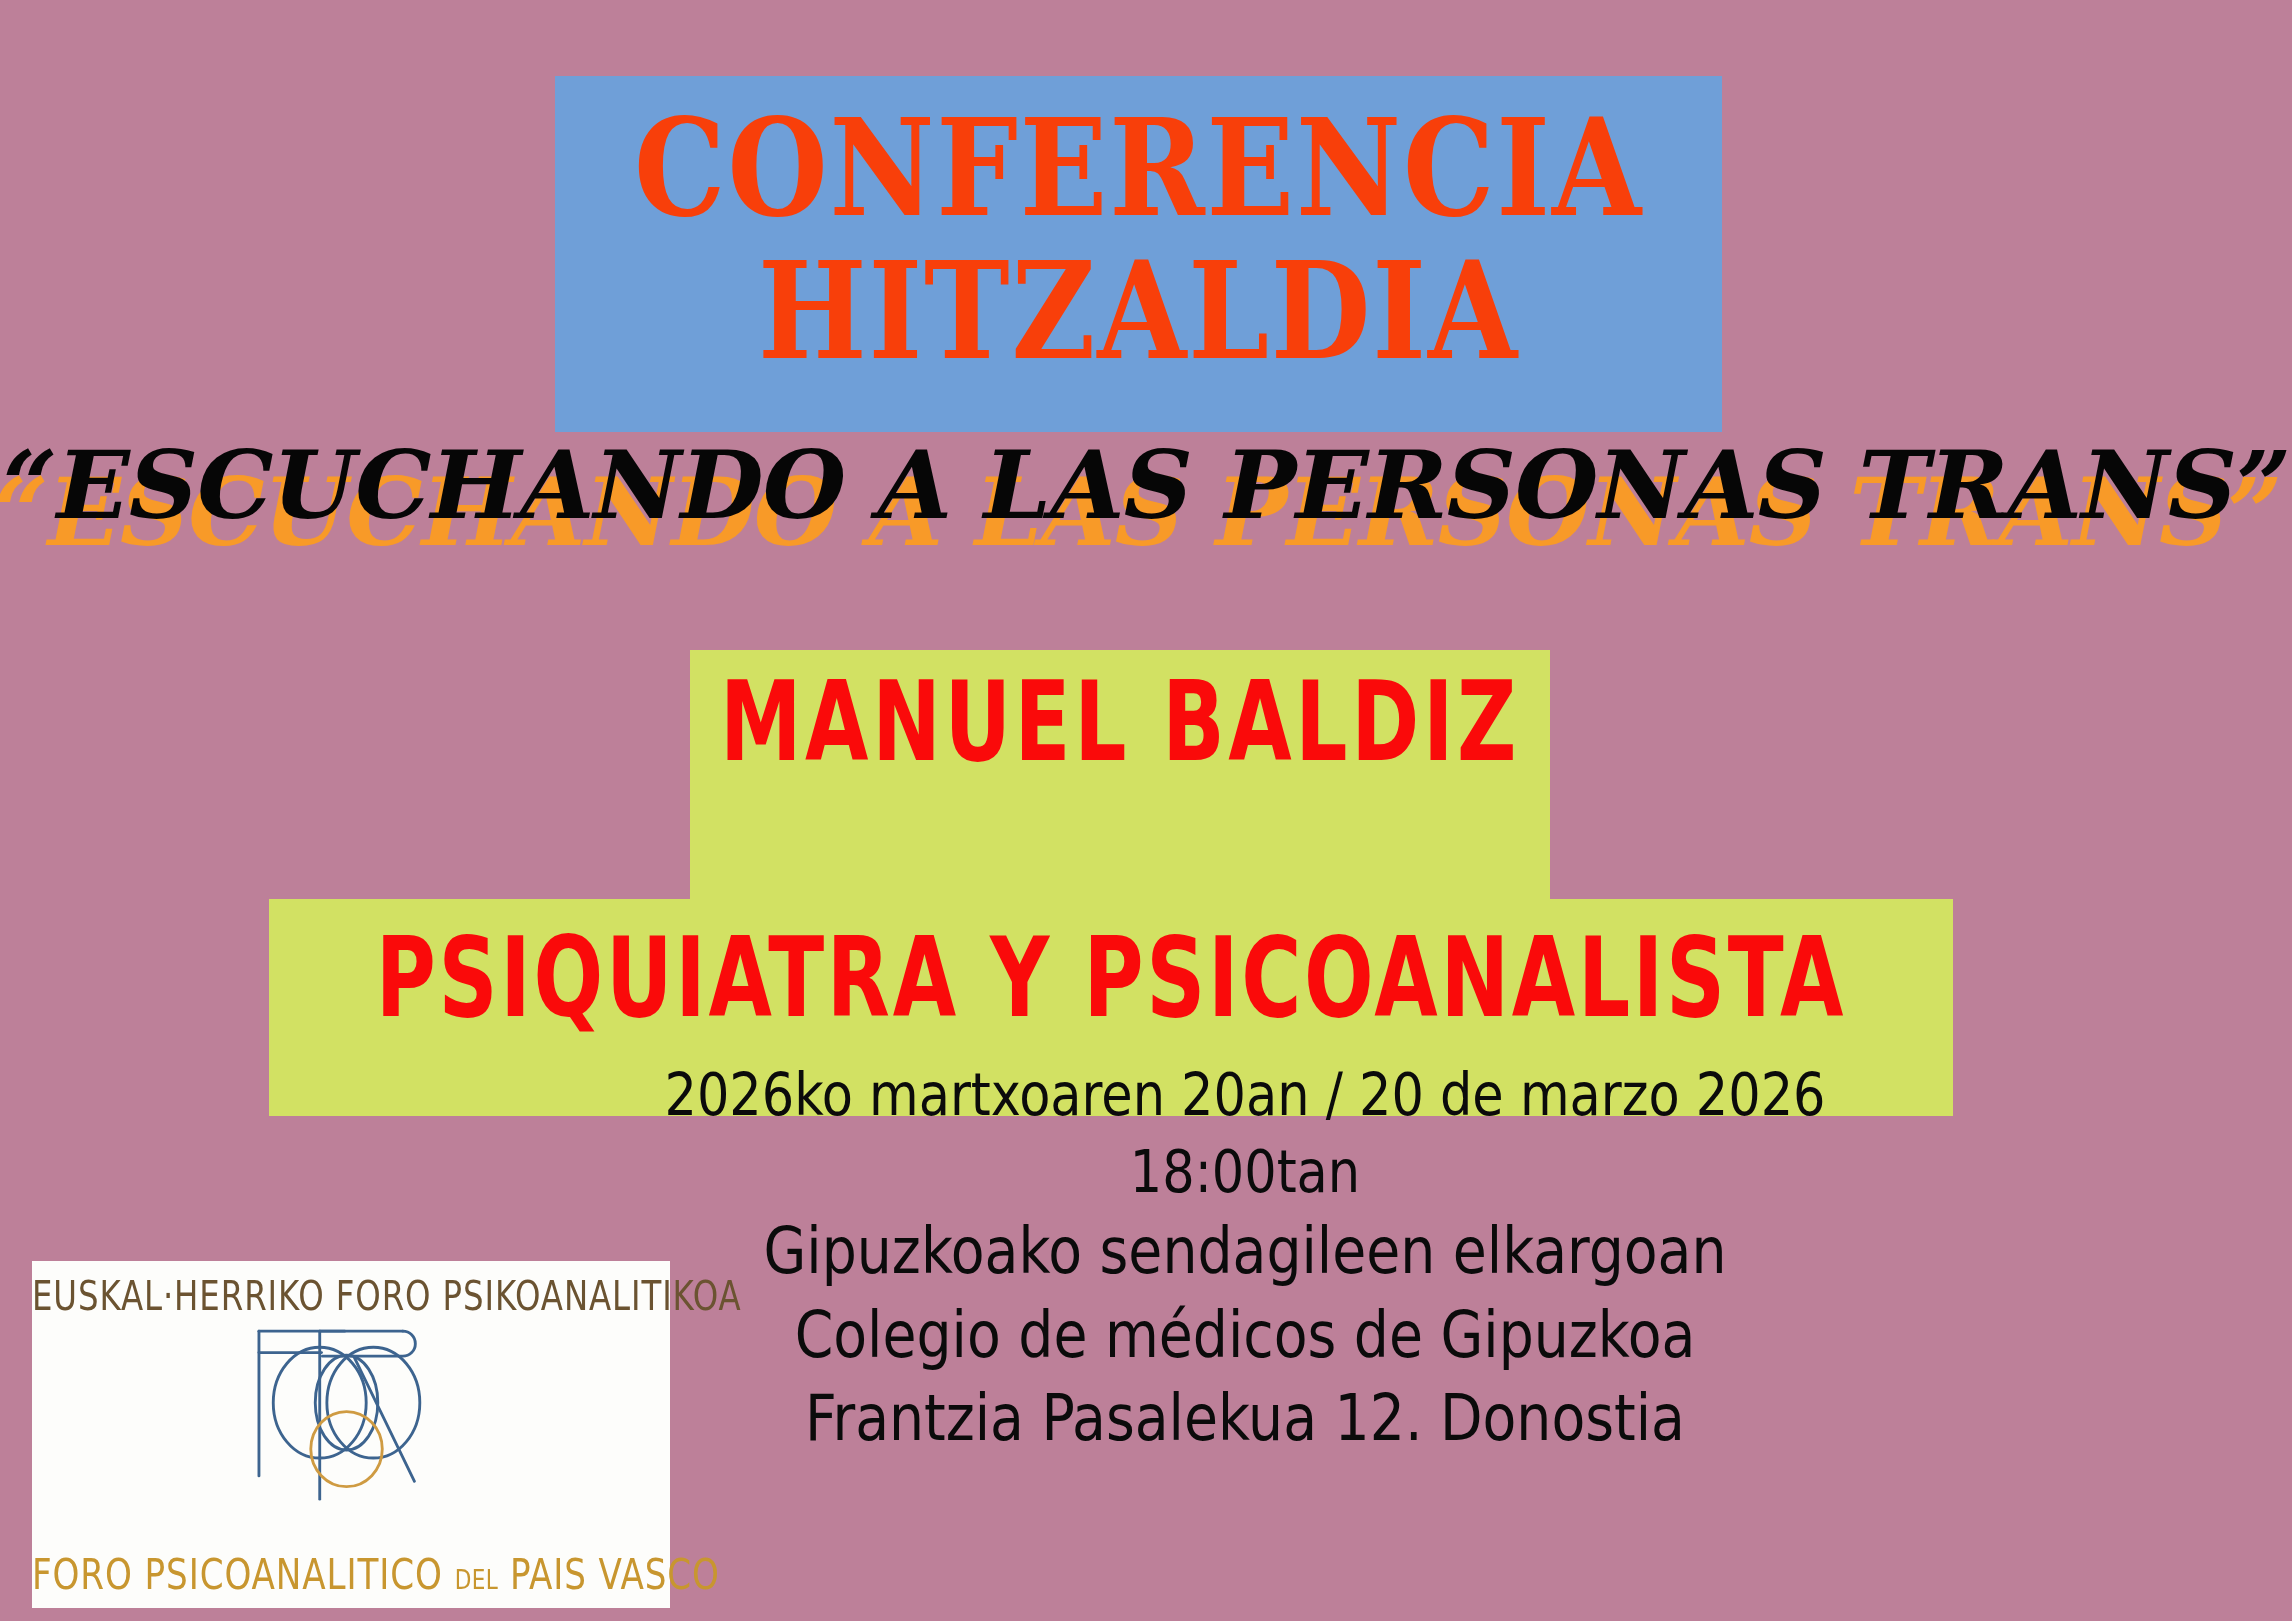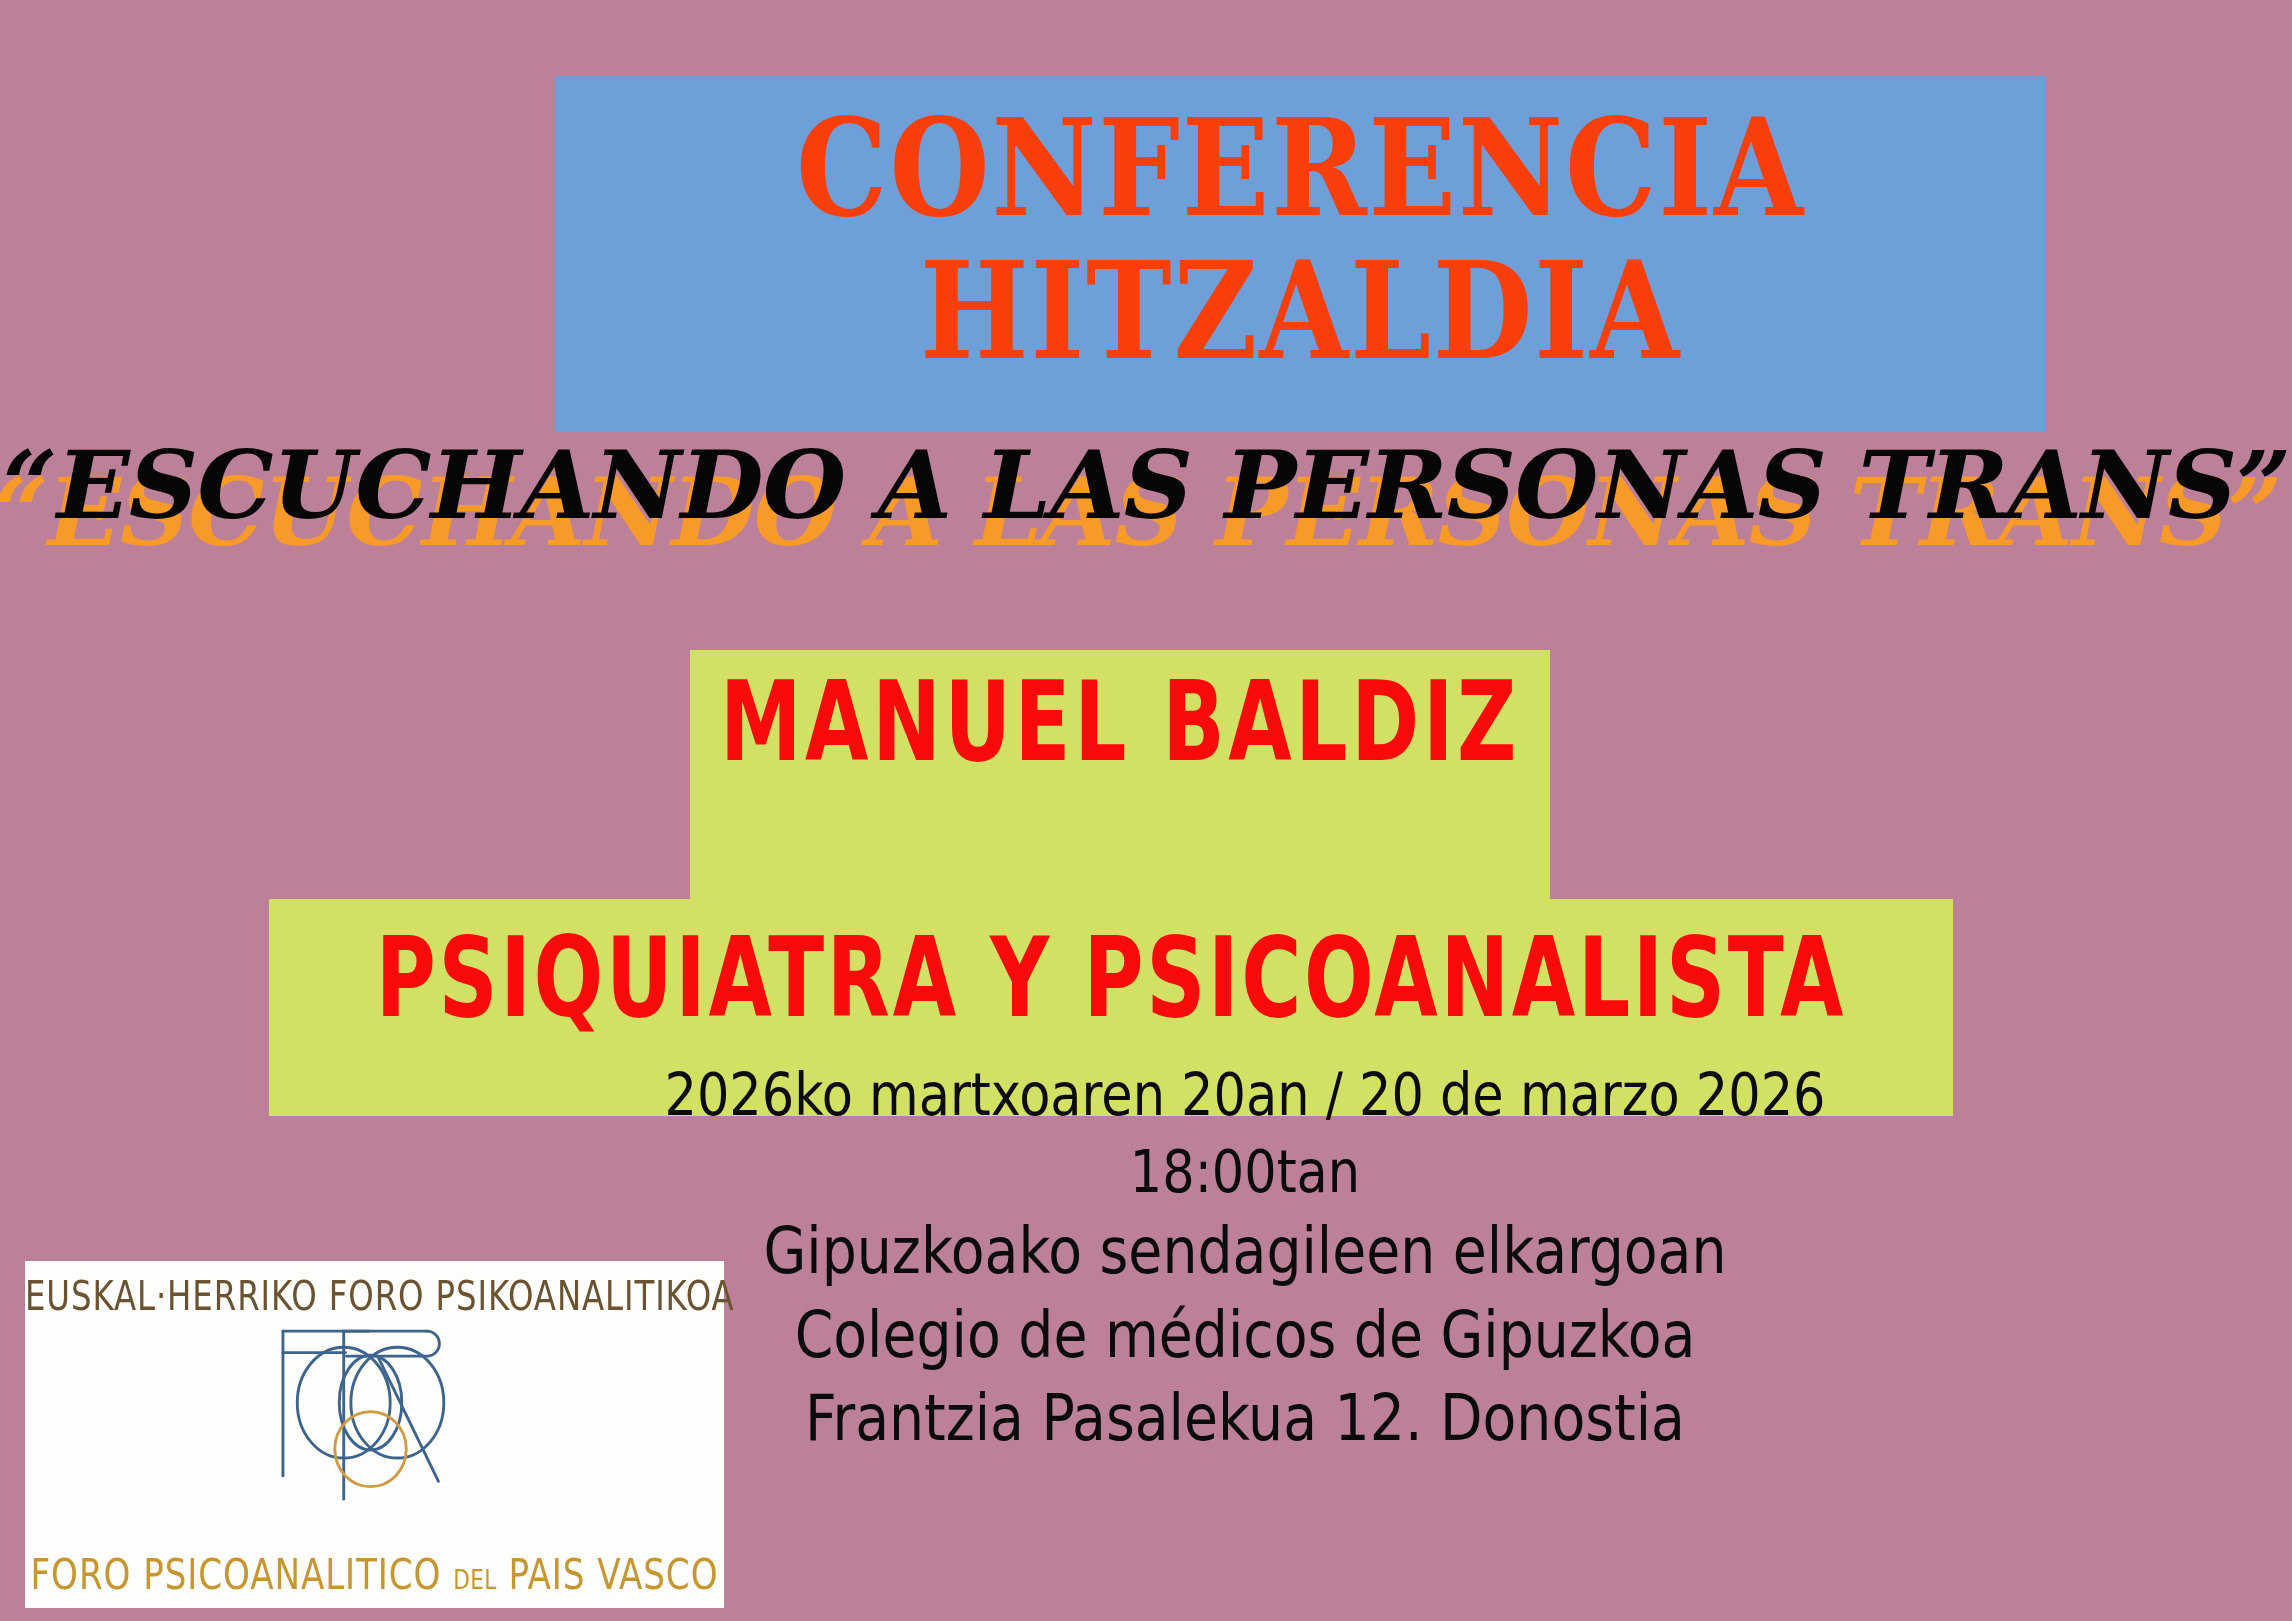--- a/index.html
+++ b/index.html
@@ -21,21 +21,21 @@
     height: 1621px;
     background: #bd8099;
     overflow: hidden;
   }
 
   
   .title-banner {
     position: absolute;
     left: 555px;
     top: 76px;
-    width: 1491px;
+    width: 1167px;
     height: 356px;
     background: #6f9fd8;
     box-sizing: border-box;
     text-decoration: underline;
   }
   .title-line {
     position: absolute;
     left: 0;
     width: 100%;
     text-align: center;
@@ -159,23 +159,23 @@
   }
   .details .line-date   { font-size: 59px; }
   .details .line-time   { font-size: 59px; }
   .details .line-venue1 { font-size: 64px; }
   .details .line-venue2 { font-size: 64px; }
   .details .line-addr   { font-size: 64px; }
 
   
   .logo-card {
     position: absolute;
-    left: 25px;
+    left: 32px;
     top: 1261px;
-    width: 699px;
+    width: 638px;
     height: 347px;
     background: #fdfdfb;
     box-sizing: border-box;
   }
   .logo-top-text {
     position: absolute;
     left: 0;
     top: 14.3px;
     width: 100%;
     text-align: center;

